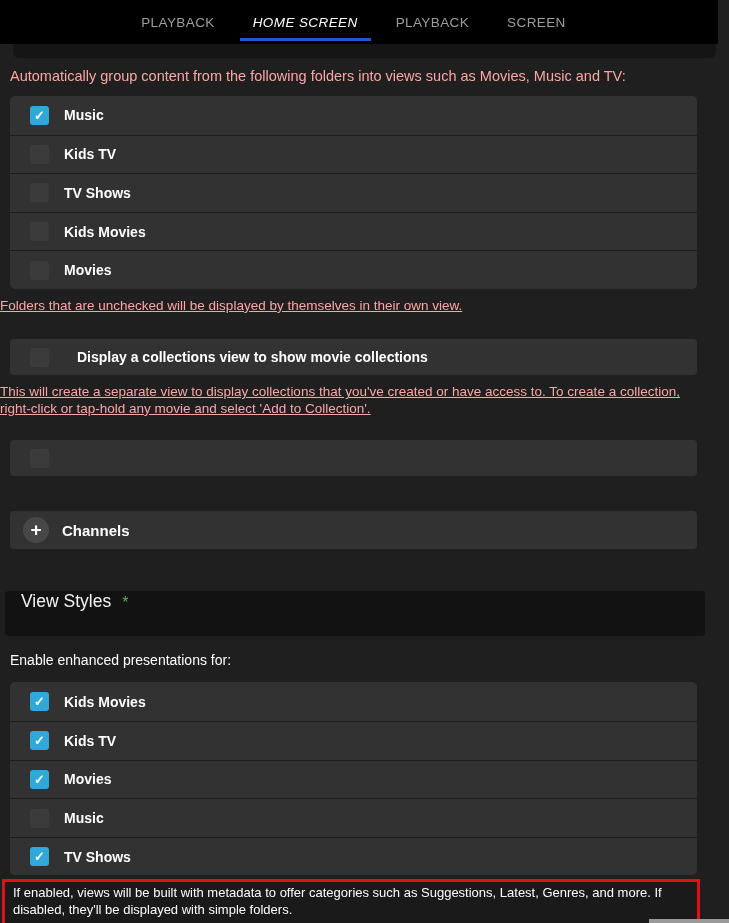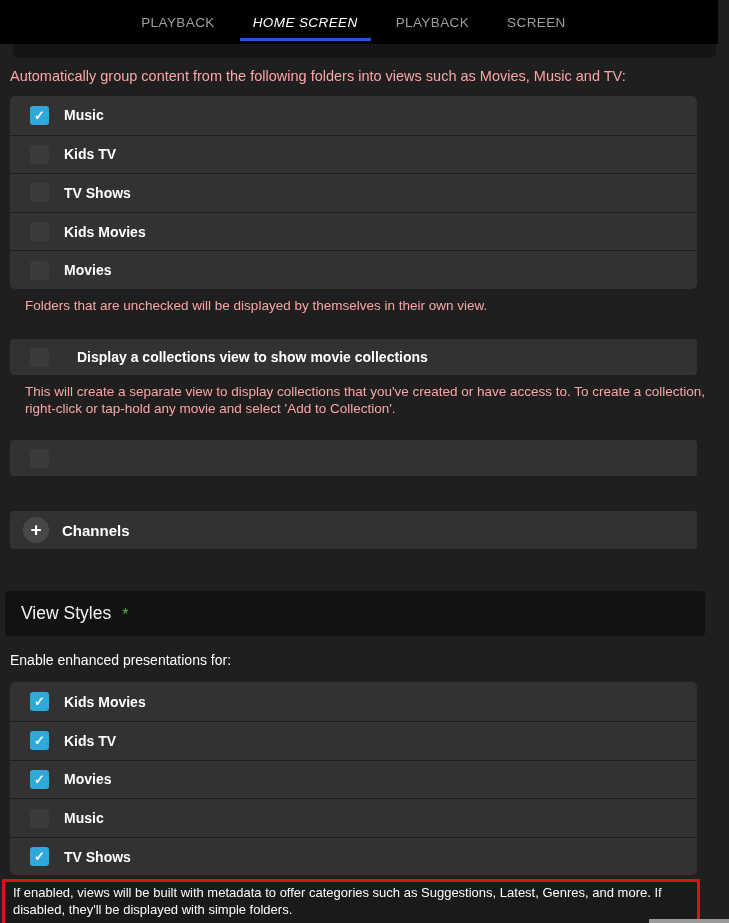--- a/index.html
+++ b/index.html
@@ -50,21 +50,22 @@
 
   .desc {
     font-size: 14.5px;
     line-height: 17px;
     color: #fca5a5;
     margin: 10px 22px 0 10px;
   }
   .desc.small {
     font-size: 13.5px;
     line-height: 16.5px;
-    margin-left: 25px;
+    margin-left: 0;
+    text-decoration: underline;
   }
 
   
   .list {
     margin: 0 32px 0 10px;
     border-radius: 5px;
     overflow: hidden;
   }
   .row {
     height: 38.6px;
@@ -135,21 +136,21 @@
   }
   .channels .row-label { font-size: 15px; }
 
   
   .section-band {
     margin: 42px 24px 0 5px;
     height: 45px;
     background: #121212;
     border-radius: 4px;
     display: flex;
-    align-items: center;
+    align-items: flex-start;
     padding-left: 16px;
   }
   .section-title {
     font-size: 17.5px;
     font-weight: 400;
     color: #f2f2f2;
   }
   .required-star {
     color: var(--green, #52b54b);
     font-size: 16px;

